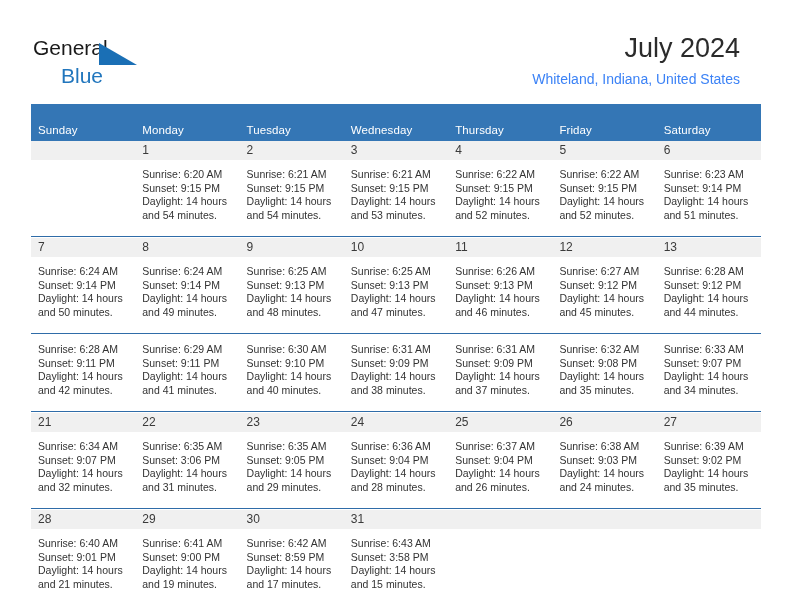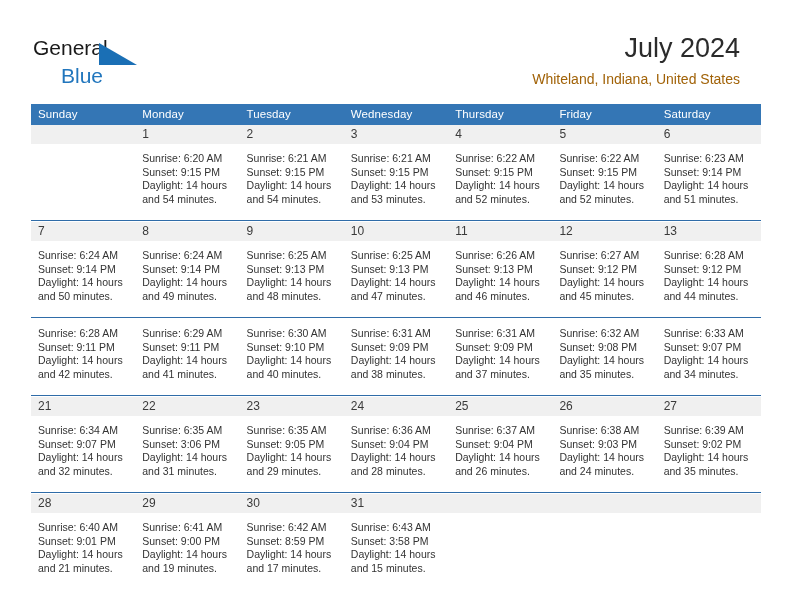--- a/index.html
+++ b/index.html
@@ -66,41 +66,41 @@
   .cal-title {
     font-size: 27px;
     color: #2b2b2b;
     font-weight: normal;
     line-height: 32px;
     white-space: nowrap;
   }
   .cal-subtitle {
     margin-top: 7px;
     font-size: 14px;
-    color: #a16207;
+    color: #3b82f6;
     white-space: nowrap;
     text-align: center;
   }
 
   
   .calendar {
     position: absolute;
     left: 31px;
     top: 104px;
     width: 730px;
     border-collapse: collapse;
     table-layout: fixed;
   }
   .calendar th {
     background: #3476b5;
     color: #ffffff;
     font-size: 11.5px;
     font-weight: normal;
     text-align: left;
-    padding: 4px 0 5px 7px;
+    padding: 20px 0 5px 7px;
     height: 12px;
     letter-spacing: 0.1px;
   }
   .calendar td {
     vertical-align: top;
     padding: 0;
     width: 104.28px;
   }
   .daynum-row td {
     background: #f0f0f0;

